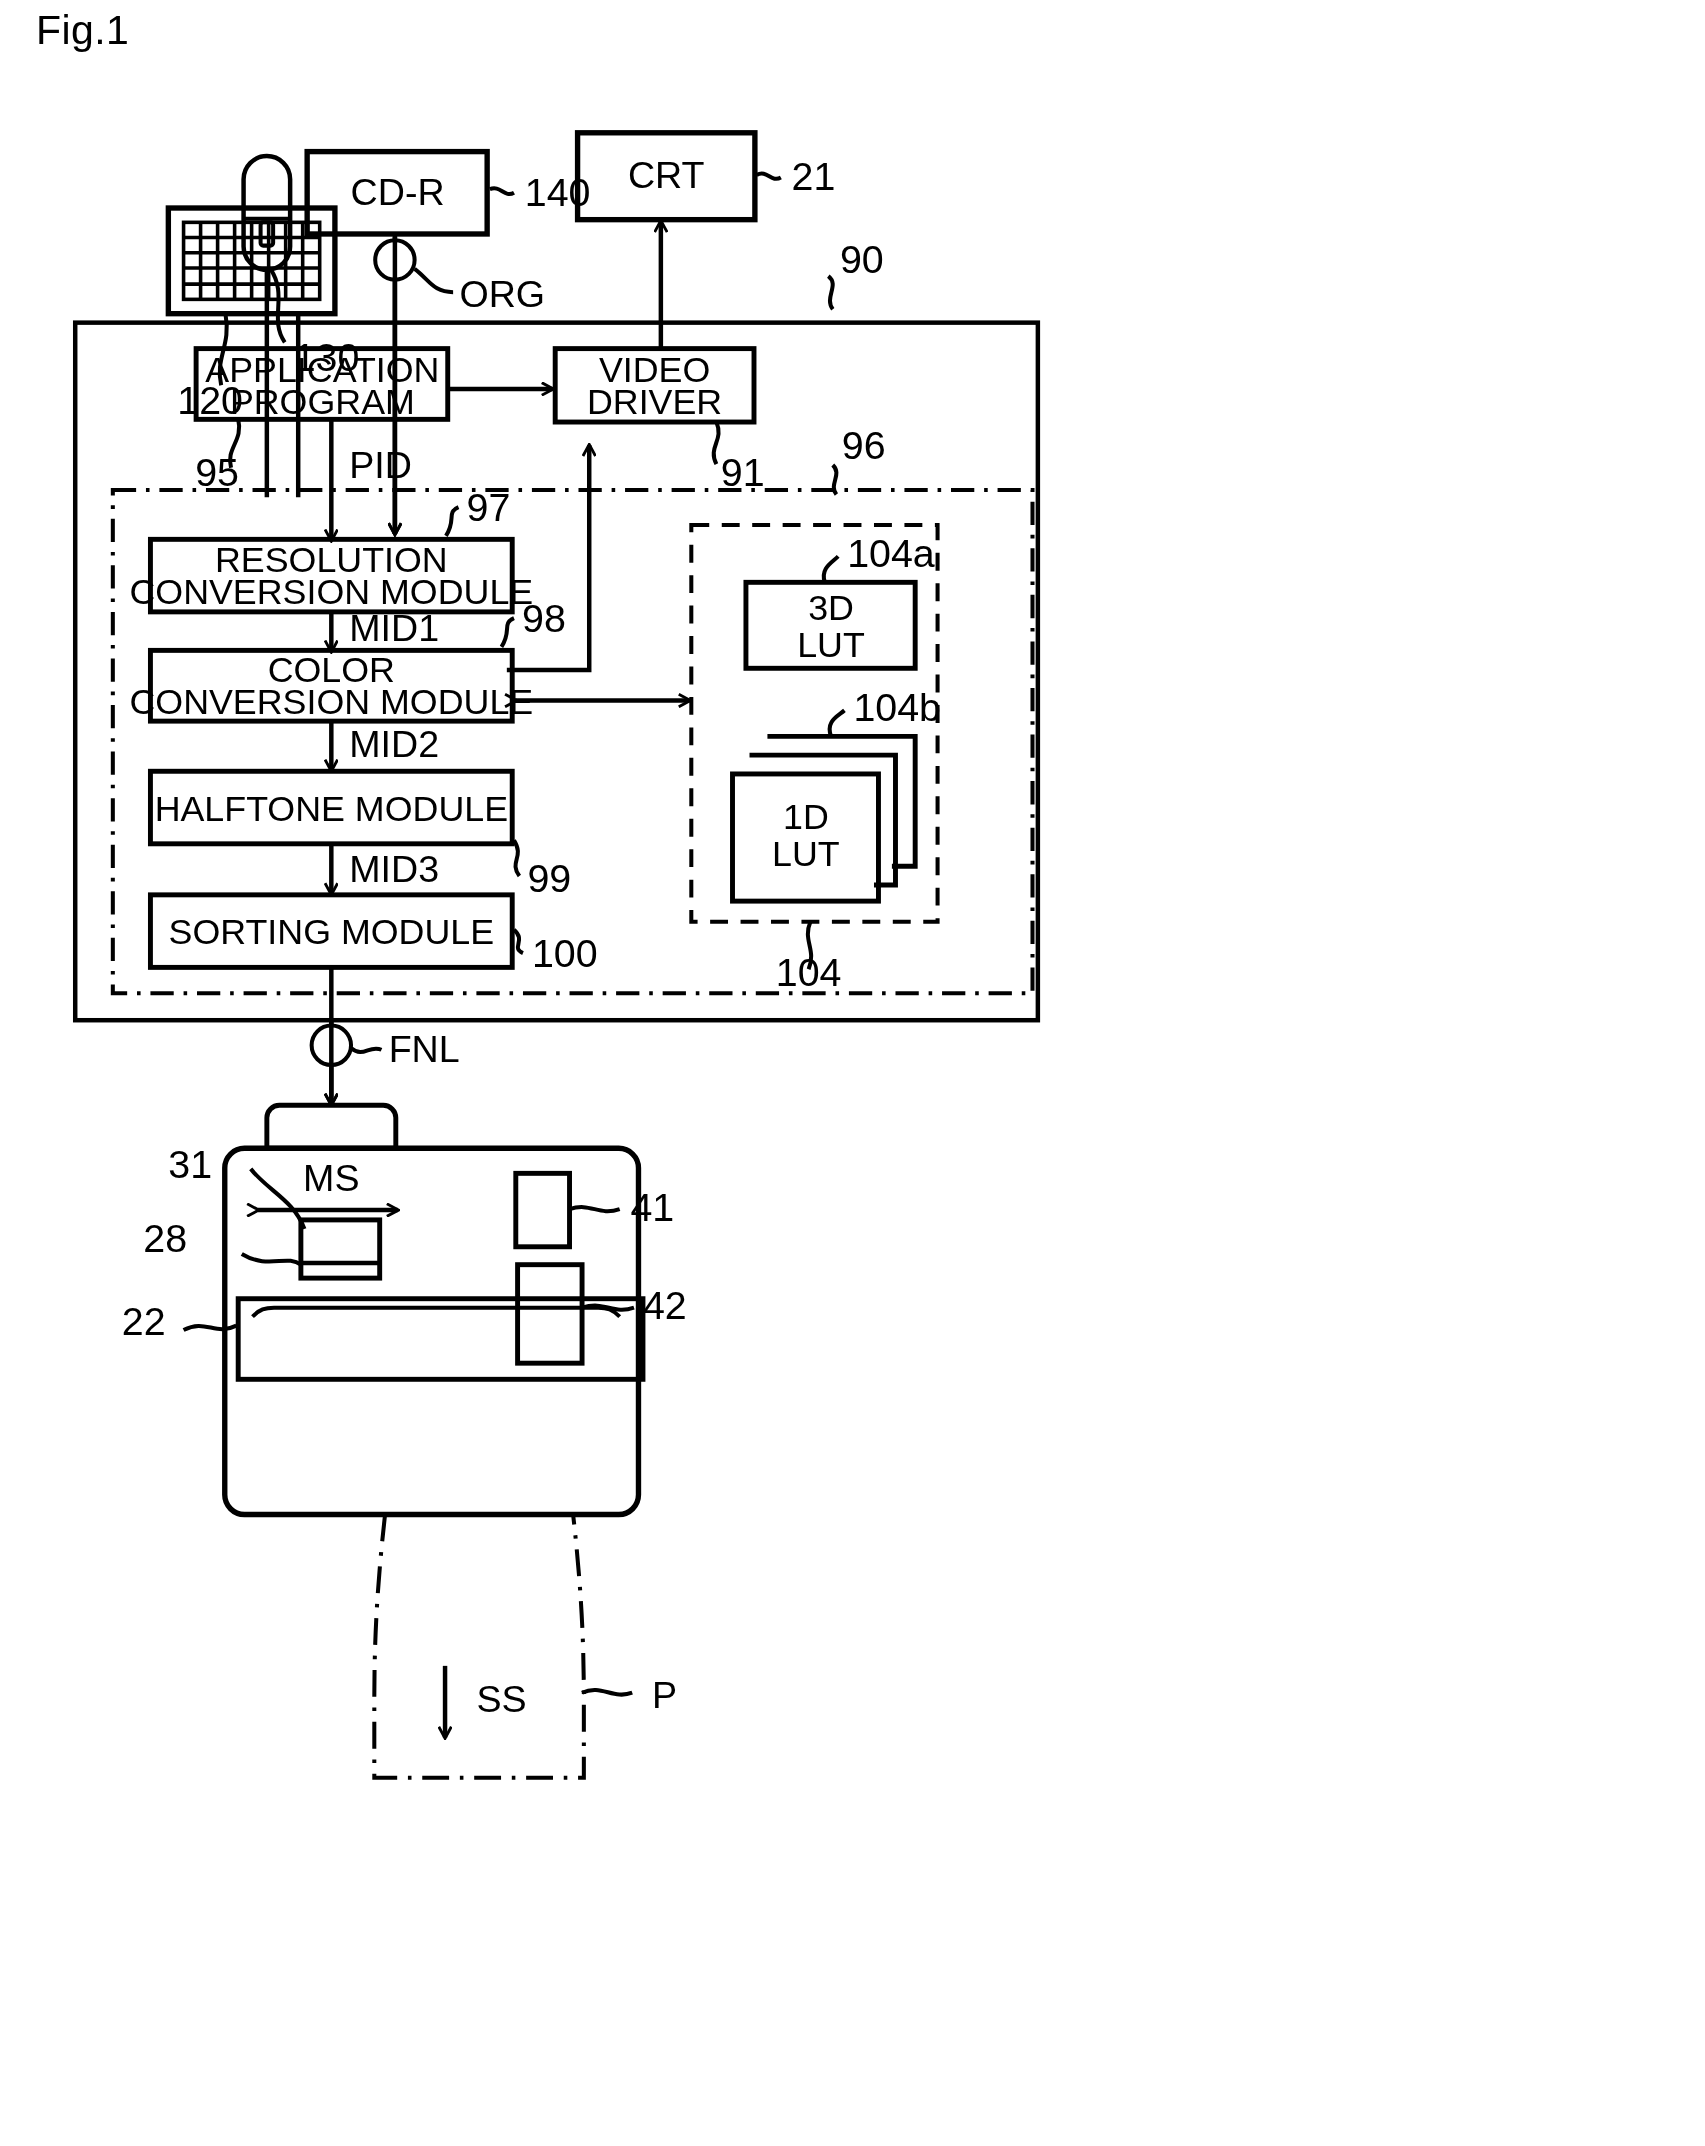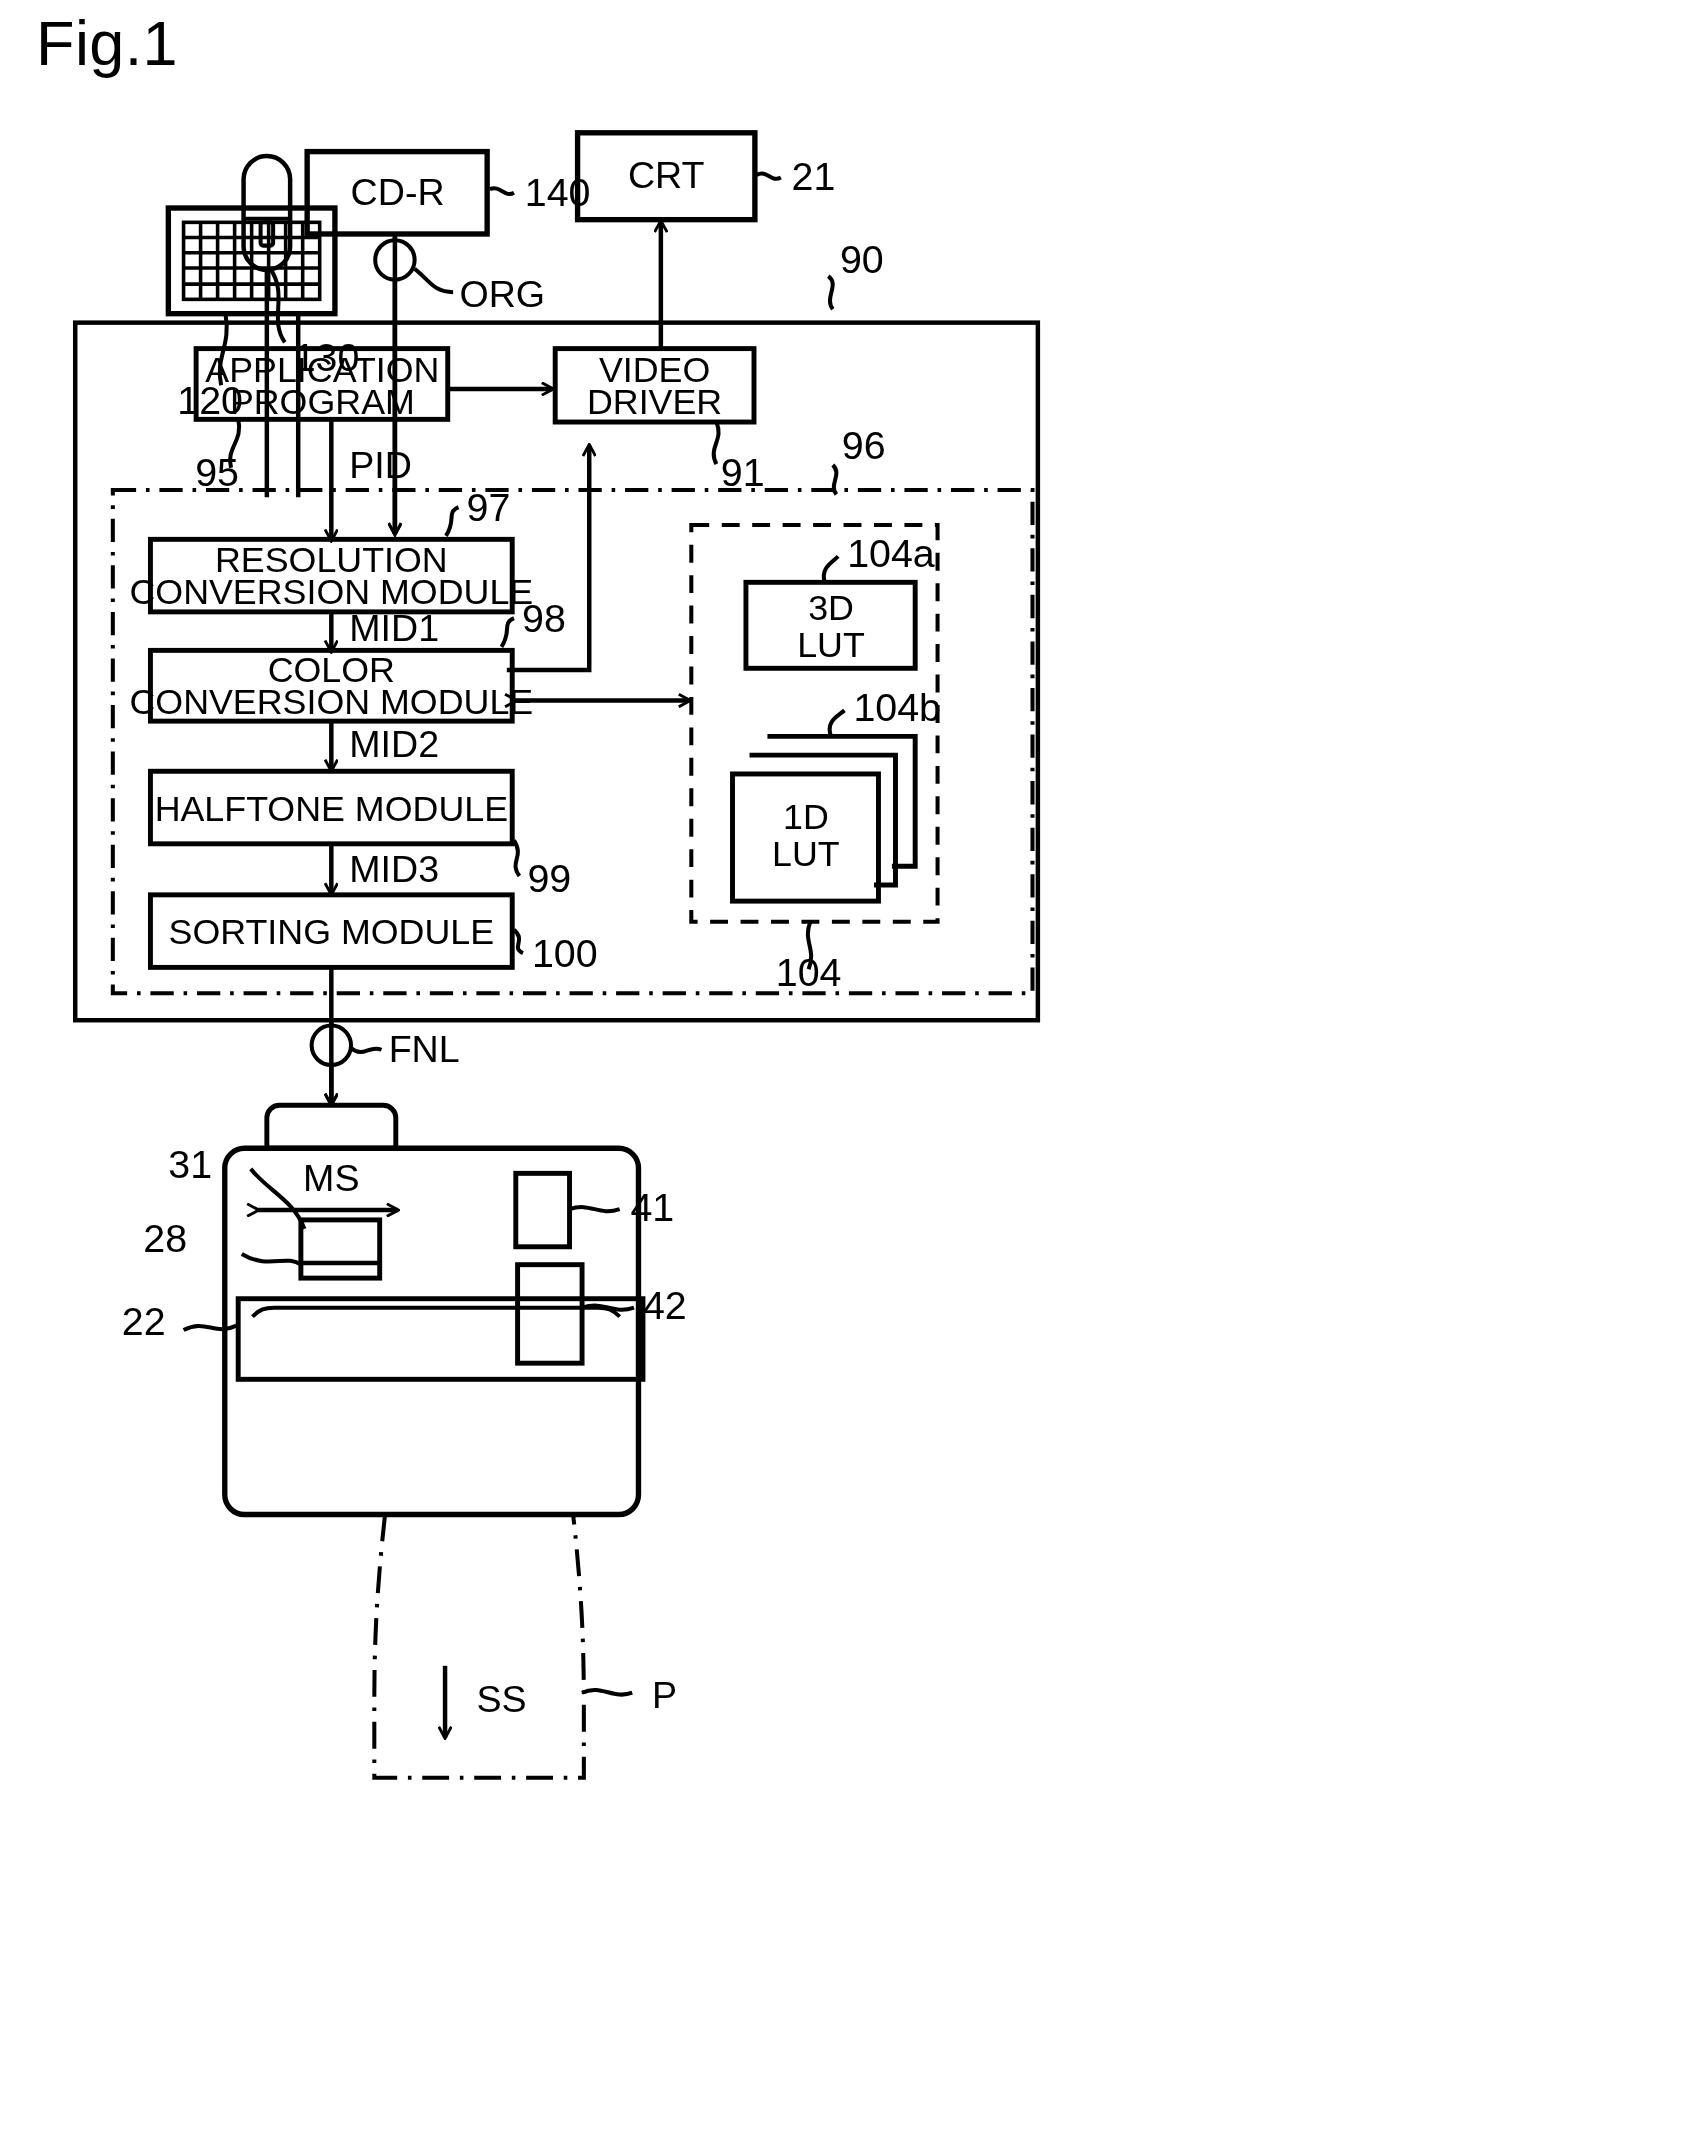--- a/index.html
+++ b/index.html
@@ -24,21 +24,21 @@
   svg#fig {
     position: absolute;
     left: 0; top: 0;
     width: 1705px;
     height: 2147px;
   }
   .figtitle {
     position: absolute;
     left: 36px;
     top: 7.2px;
-    font-size: 63px;
+    font-size: 41px;
     letter-spacing: 0.4px;
     font-family: "Liberation Sans", sans-serif;
   }
   
   text {
     font-family: "Liberation Sans", sans-serif;
     fill: #000000;
   }
   .t-box { font-size: 40px; }
   .t-boxbig { font-size: 42px; }

